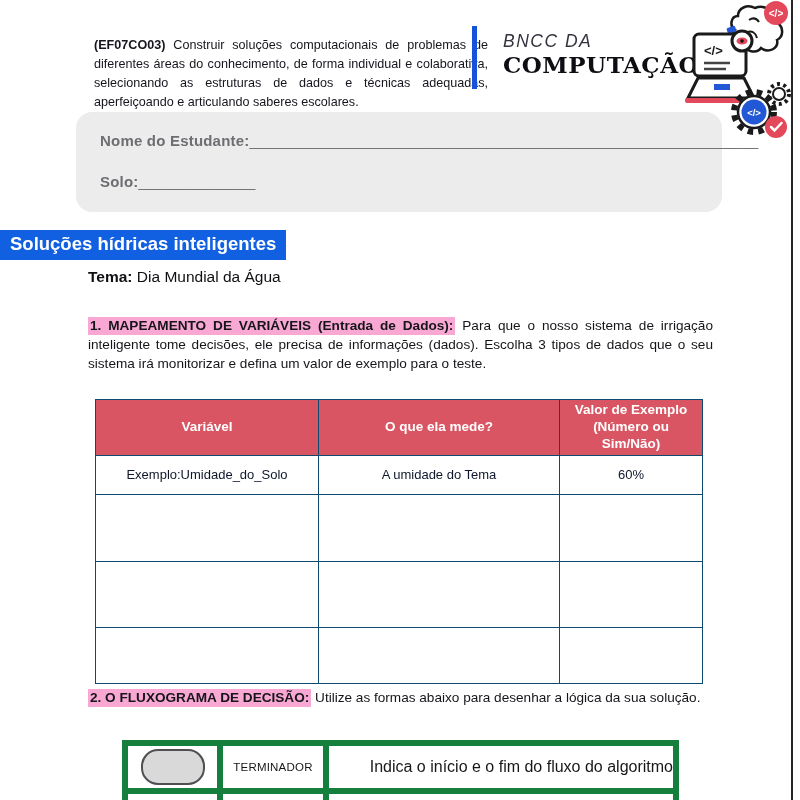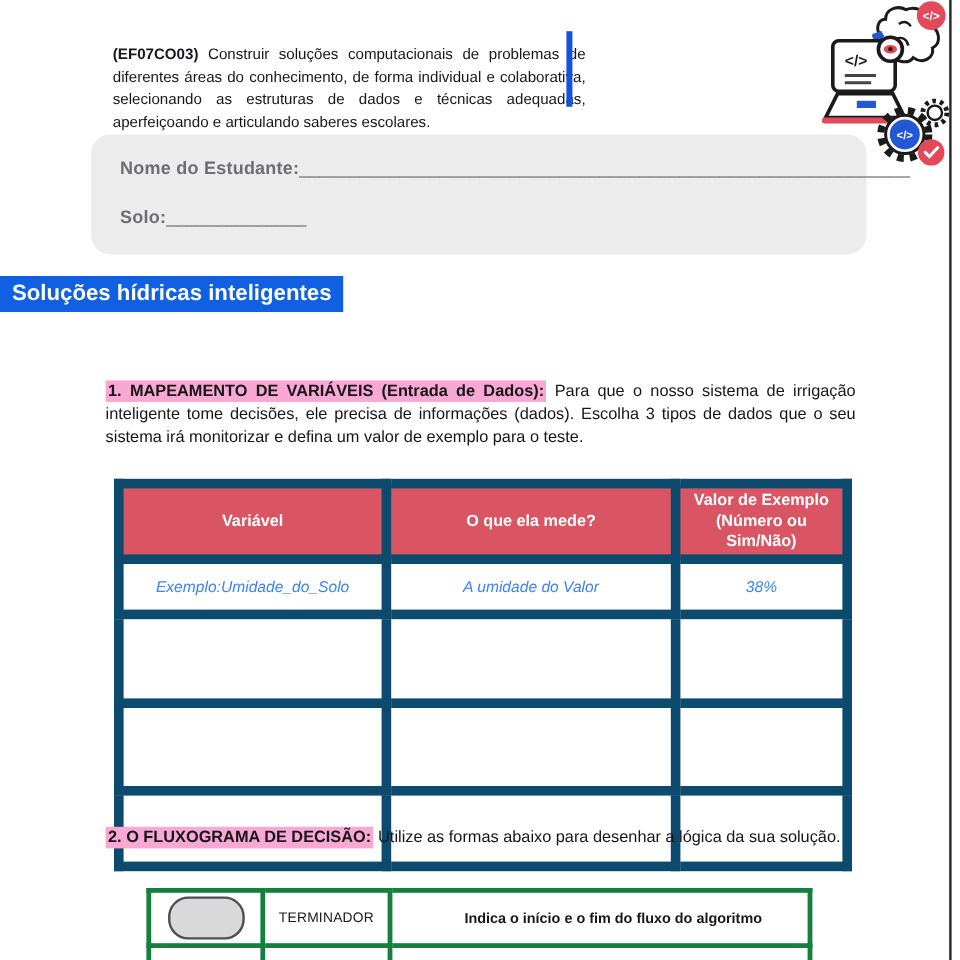--- a/index.html
+++ b/index.html
@@ -52,57 +52,61 @@
     font-size:13.6px; line-height:1.4; text-align:justify; color:#15151a;
   }
   .para-1 { top:316px; }
   .para-2 { top:688px; }
   .hl { background:#f9a8d4; font-weight:700; padding:1px 2px 2px 2px; }
   
   .vars-table {
     position:absolute; left:95px; top:399px; width:607px;
     border-collapse:collapse; table-layout:fixed; text-align:center; font-size:13px;
   }
-  .vars-table th, .vars-table td { border:8px solid #0c4a6e; padding:2px 4px; }
+  .vars-table th, .vars-table td { border:1px solid #0c4a6e; padding:2px 4px; }
   .vars-table thead th {
     background:#d95563; color:#ffffff; font-weight:700;
     height:40px; font-size:13.5px; line-height:1.25;
   }
-  .vars-table .r-example td { height:34px; color:#3b82f6;font-style:italic; }
+  .vars-table .r-example td { height:34px; color:#0f172a; }
   .vars-table .r-blank-a td { height:62px; }
   .vars-table .r-blank-b td { height:61px; }
   .vars-table .r-blank-c td { height:51px; }
   
   .flow-table {
     position:absolute; left:122px; top:740px; width:551px;
     border-collapse:collapse; table-layout:fixed; font-size:12px; color:#17171a;
   }
-  .flow-table td { border:4px solid #15803d; padding:0; }
+  .flow-table td { border:6px solid #15803d; padding:0; }
   .flow-table .r1 td { height:42px; }
   .flow-table .r2 td { height:58px; }
   .cell-shape { text-align:center; vertical-align:middle; }
   .cell-name  { text-align:center; font-size:11.5px; letter-spacing:0.2px; }
-  .cell-desc  { text-align:center; padding-left:22px !important; font-size:12px;font-weight:bold; }
+  .cell-desc  { text-align:right; padding-left:22px !important; font-size:16px; }
   .shape-terminator {
     width:60px; height:32px; background:#d9d9d9;
     border:2px solid #4f4f54; border-radius:17px; margin:0 auto;
   }
   
   .page-edge { position:absolute; left:791px; top:0; width:2px; height:800px; background:#26262a; }
 </style>
 </head>
 <body>
 
 <div class="page">
 
   <p class="competency">
     <b>(EF07CO03)</b><span> Construir soluções computacionais de problemas de diferentes áreas do conhecimento, de forma individual e colaborativa, selecionando as estruturas de dados e técnicas adequadas, aperfeiçoando e articulando saberes escolares.</span>
   </p>
 
   <div class="logo-bar"></div>
+  <div class="logo">
+    <span class="logo-top">BNCC DA</span>
+    <span class="logo-bottom">COMPUTAÇÃO</span>
+  </div>
 
   <svg class="icon icon-brain" viewBox="0 0 64 60">
     <path d="M28,8 C20,4 11,8 11,16 C4,16 2,26 8,30 C2,36 8,46 16,44 C18,52 30,54 34,48 C42,54 52,48 50,40 C58,36 56,24 48,22 C50,12 38,4 28,8 Z" fill="#ffffff" stroke="#1a1a1a" stroke-width="2.5"></path>
     <path d="M22,20 q6,-4 10,2 M20,32 q8,-2 10,6" stroke="#1a1a1a" fill="none" stroke-width="2"></path>
     <rect x="0" y="27" width="9" height="6" rx="1.5" fill="#2257d6" transform="rotate(-20 4 30)"></rect>
     <circle cx="49" cy="13" r="12" fill="#e4495b"></circle>
     <text x="49" y="17" text-anchor="middle" font-size="10" font-weight="bold" fill="#ffffff">&lt;/&gt;</text>
   </svg>
 
   <svg class="icon icon-laptop" viewBox="0 0 88 78">
@@ -135,20 +139,23 @@
     </div>
     <div class="form-row row-class">
       <span class="lbl">Solo:</span><span class="line">______________</span>
     </div>
   </div>
 
   <div class="title-wrap">
     <span class="title-highlight">Soluções hídricas inteligentes</span>
   </div>
 
+  <p class="theme">
+    <b>Tema:</b><span> Dia Mundial da Água</span>
+  </p>
 
   <p class="para para-1">
     <span class="hl">1. MAPEAMENTO DE VARIÁVEIS (Entrada de Dados):</span><span> Para que o nosso sistema de irrigação inteligente tome decisões, ele precisa de informações (dados). Escolha 3 tipos de dados que o seu sistema irá monitorizar e defina um valor de exemplo para o teste.</span>
   </p>
 
   <table class="vars-table">
     <colgroup>
         <col style="width:223px">
         <col style="width:241px">
         <col style="width:143px">
@@ -156,22 +163,22 @@
     <thead>
       <tr>
         <th>Variável</th>
         <th>O que ela mede?</th>
         <th>Valor de Exemplo (Número ou Sim/Não)</th>
       </tr>
     </thead>
     <tbody>
       <tr class="r-example">
         <td>Exemplo:Umidade_do_Solo</td>
-        <td>A umidade do Valor</td>
-        <td>38%</td>
+        <td>A umidade do Tema</td>
+        <td>60%</td>
       </tr>
       <tr class="r-blank-a">
         <td></td>
         <td></td>
         <td></td>
       </tr>
       <tr class="r-blank-b">
         <td></td>
         <td></td>
         <td></td>

